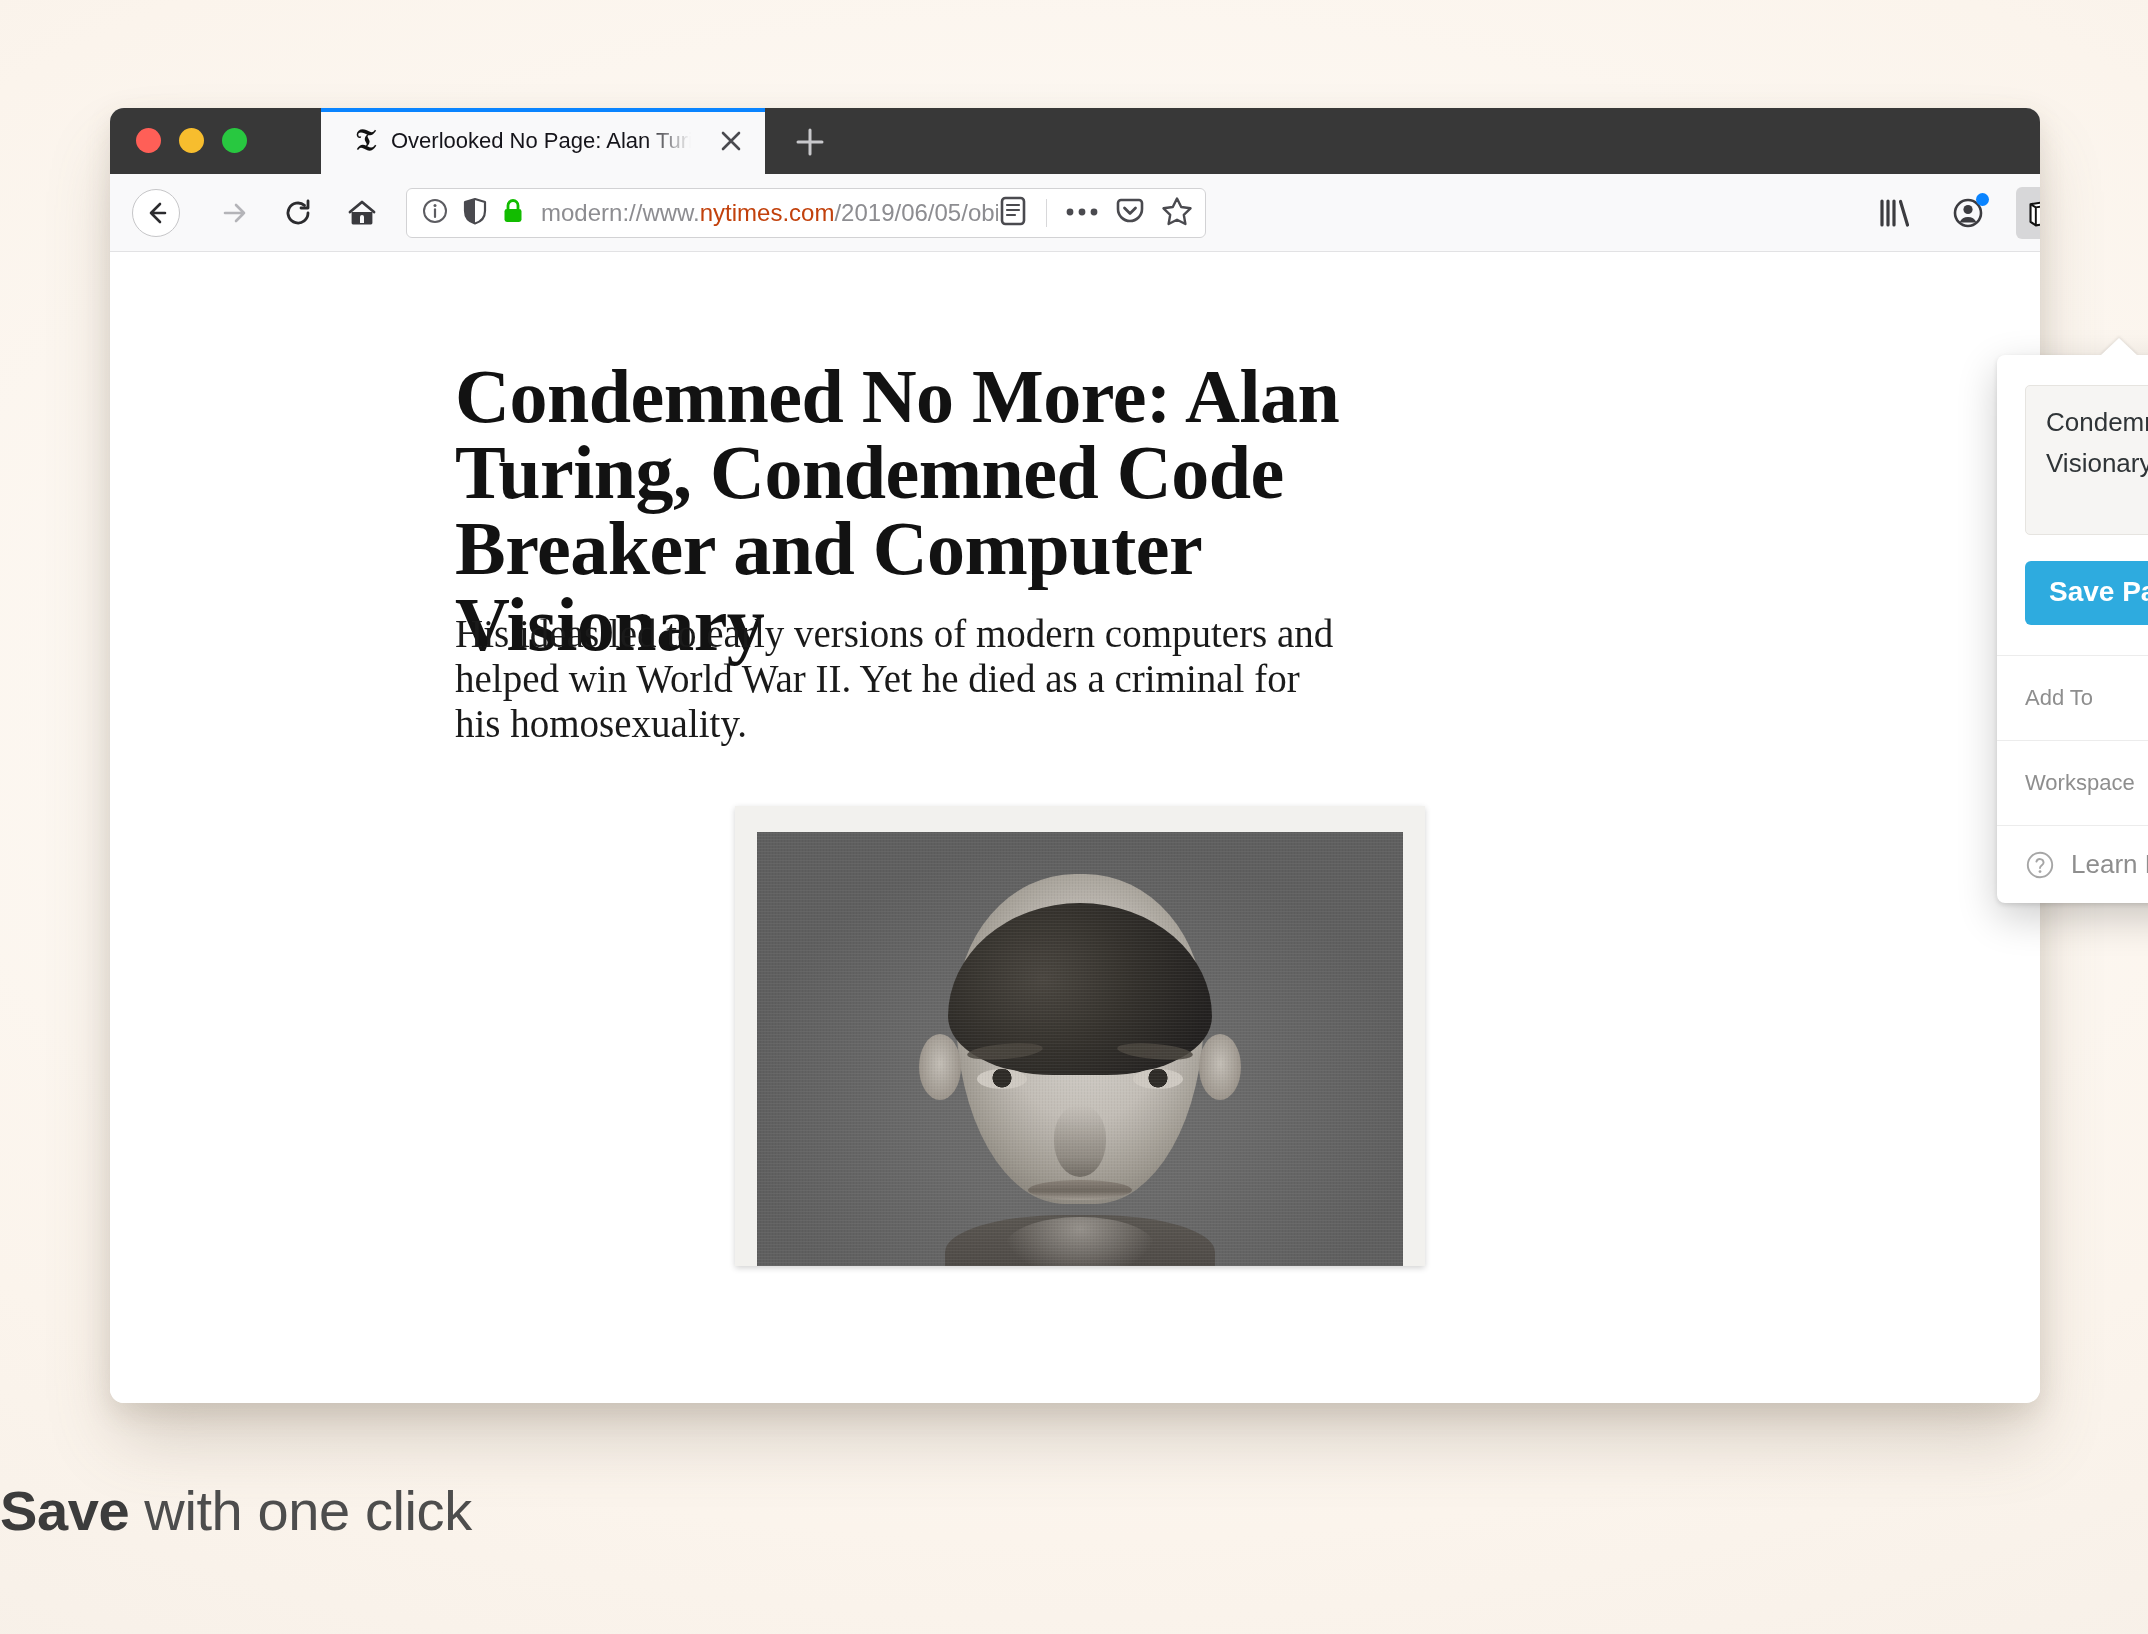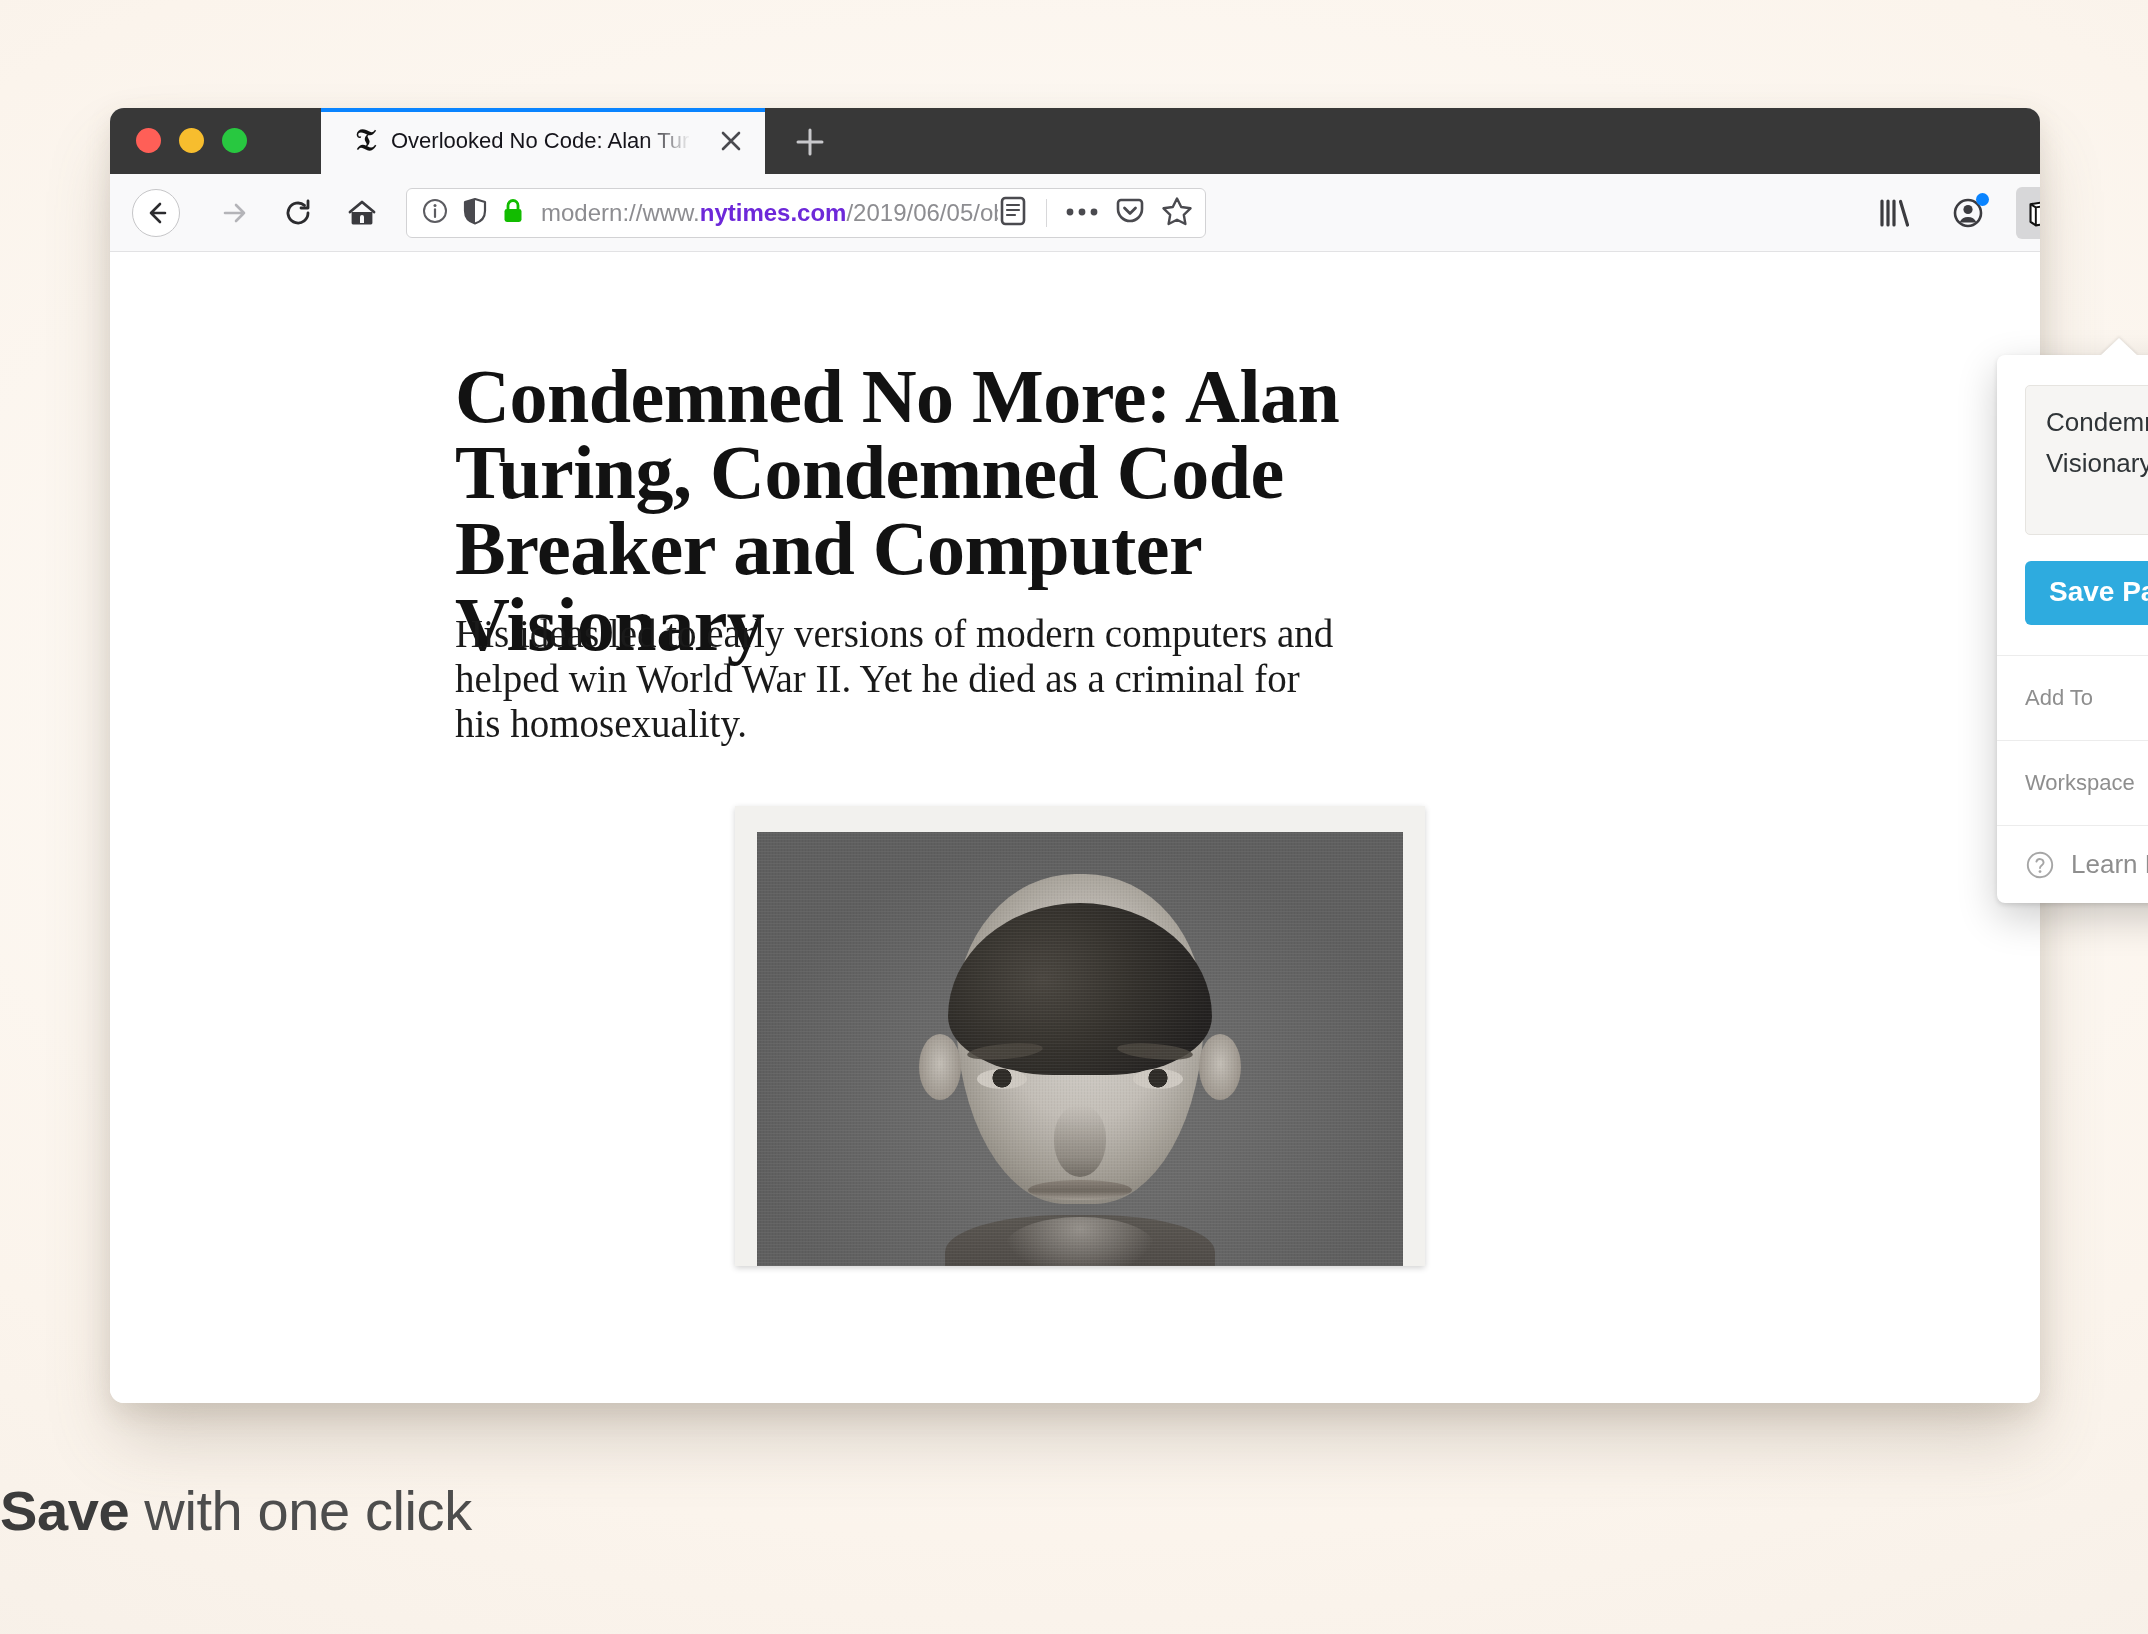--- a/index.html
+++ b/index.html
@@ -165,21 +165,21 @@
     flex: 1 1 auto;
     margin-left: 16px;
     font-size: 24px;
     line-height: 30px;
     color: #8d8d91;
     white-space: nowrap;
     overflow: hidden;
     -webkit-mask-image: linear-gradient(to right, #000 0, #000 455px, transparent 505px);
             mask-image: linear-gradient(to right, #000 0, #000 455px, transparent 505px);
   }
-  .url-text b { color: #6d28d9; font-weight: 700; margin-top: 10px; }
+  .url-text b { color: #c2410c; font-weight: 400; margin-top: 10px; }
   .url-right { display: flex; align-items: center; gap: 16px; flex: 0 0 auto; padding-right: 4px; }
   .url-sep { width: 1px; height: 28px; background: #d8d8da; margin: 0 2px; }
 
   
   .tool-icon {
     position: absolute;
     top: 16px;
     width: 46px; height: 46px;
     display: flex;
     align-items: center;
@@ -461,21 +461,21 @@
     <div class="titlebar">
       <div class="traffic-lights">
         <span class="light red"></span>
         <span class="light yellow"></span>
         <span class="light green"></span>
       </div>
 
       <div class="tab">
         <div class="tab-accent"></div>
         <div class="tab-favicon">𝔗</div>
-        <div class="tab-title">Overlooked No Code: Alan Turin</div>
+        <div class="tab-title">Overlooked No Page: Alan Turin</div>
         <div class="tab-close">
           <svg width="32" height="32" viewBox="0 0 32 32" aria-hidden="true">
             <path d="M8 8 L24 24 M24 8 L8 24" stroke="#4a4a4f" stroke-width="2.6" stroke-linecap="round" fill="none"></path>
           </svg>
         </div>
       </div>
 
       <div class="new-tab">
         <svg width="38" height="38" viewBox="0 0 38 38" aria-hidden="true">
           <path d="M19 7 V31 M7 19 H31" stroke="#c8c8cb" stroke-width="3" stroke-linecap="round" fill="none"></path>

